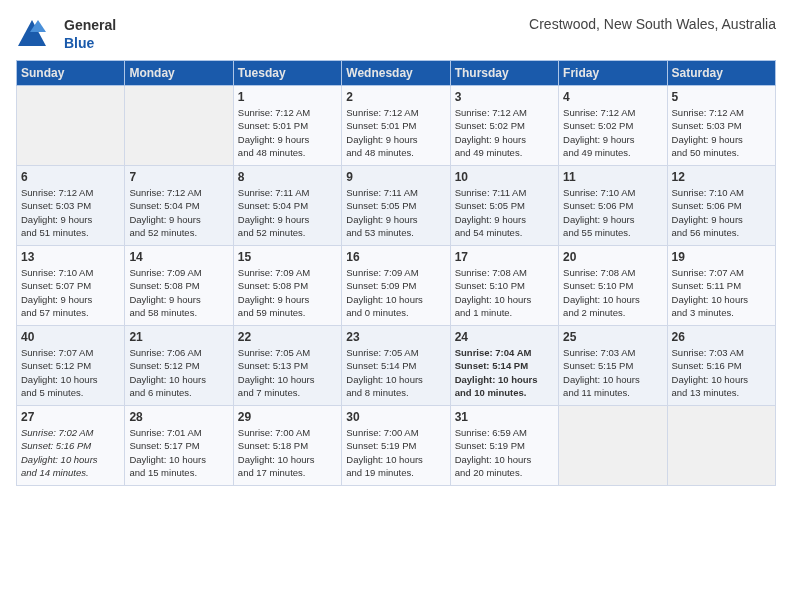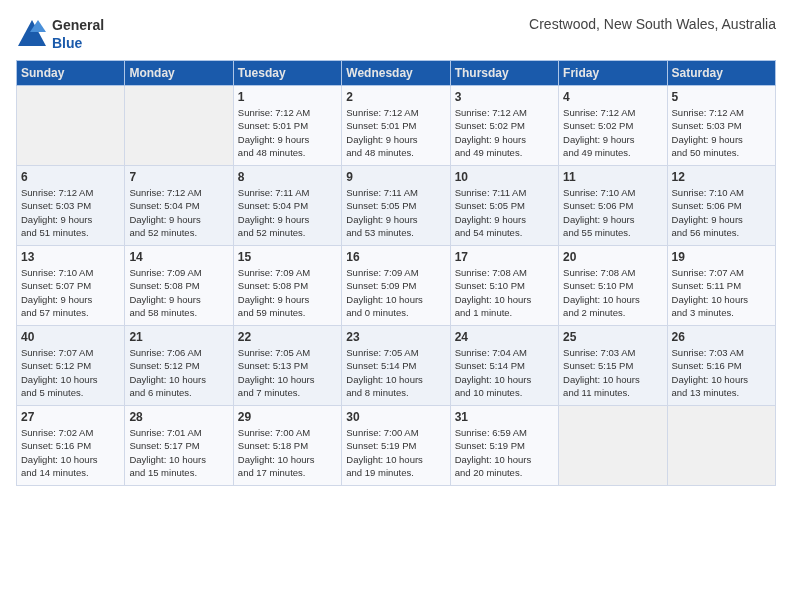--- a/index.html
+++ b/index.html
@@ -12,21 +12,21 @@
     }
     .header {
       display: flex;
       justify-content: space-between;
       align-items: flex-start;
       margin-bottom: 8px;
     }
     .logo {
       display: flex;
       align-items: center;
-      gap: 4px;
+      gap: 16px;
     }
     .logo-text-general { font-size: 14px; color: #333; font-weight: bold; }
     .logo-text-blue { font-size: 14px; color: #1a5aab; font-weight: bold; }
     .title-block { text-align: right; }
     .month-title { font-size: 36px; color: #1a1a2e; font-weight: bold; }
     .subtitle { font-size: 14px; color: #444; text-align: center; }
     .calendar { width: 100%; border-collapse: collapse; }
     .calendar th {
       background: #1a5aab;
       color: #e5e5e5;
@@ -249,21 +249,21 @@
         </td>
         <td>
           <span class="day-num">23</span>
           <div class="day-info" style="white-space: pre-line;">Sunrise: 7:05 AM
 Sunset: 5:14 PM
 Daylight: 10 hours
 and 8 minutes.</div>
         </td>
         <td>
           <span class="day-num">24</span>
-          <div class="day-info" style="white-space: pre-line;">Sunrise: 7:04 AM
+          <div class="day-info" style="white-space: pre-line; font-weight: bold;">Sunrise: 7:04 AM
 Sunset: 5:14 PM
 Daylight: 10 hours
 and 10 minutes.</div>
         </td>
         <td>
           <span class="day-num">25</span>
           <div class="day-info" style="white-space: pre-line;">Sunrise: 7:03 AM
 Sunset: 5:15 PM
 Daylight: 10 hours
 and 11 minutes.</div>
@@ -272,21 +272,21 @@
           <span class="day-num">26</span>
           <div class="day-info" style="white-space: pre-line;">Sunrise: 7:03 AM
 Sunset: 5:16 PM
 Daylight: 10 hours
 and 13 minutes.</div>
         </td>
       </tr>
       <tr>
         <td>
           <span class="day-num">27</span>
-          <div class="day-info" style="white-space: pre-line;">Sunrise: 7:02 AM
+          <div class="day-info" style="white-space: pre-line; font-style: italic;">Sunrise: 7:02 AM
 Sunset: 5:16 PM
 Daylight: 10 hours
 and 14 minutes.</div>
         </td>
         <td>
           <span class="day-num">28</span>
           <div class="day-info" style="white-space: pre-line;">Sunrise: 7:01 AM
 Sunset: 5:17 PM
 Daylight: 10 hours
 and 15 minutes.</div>

